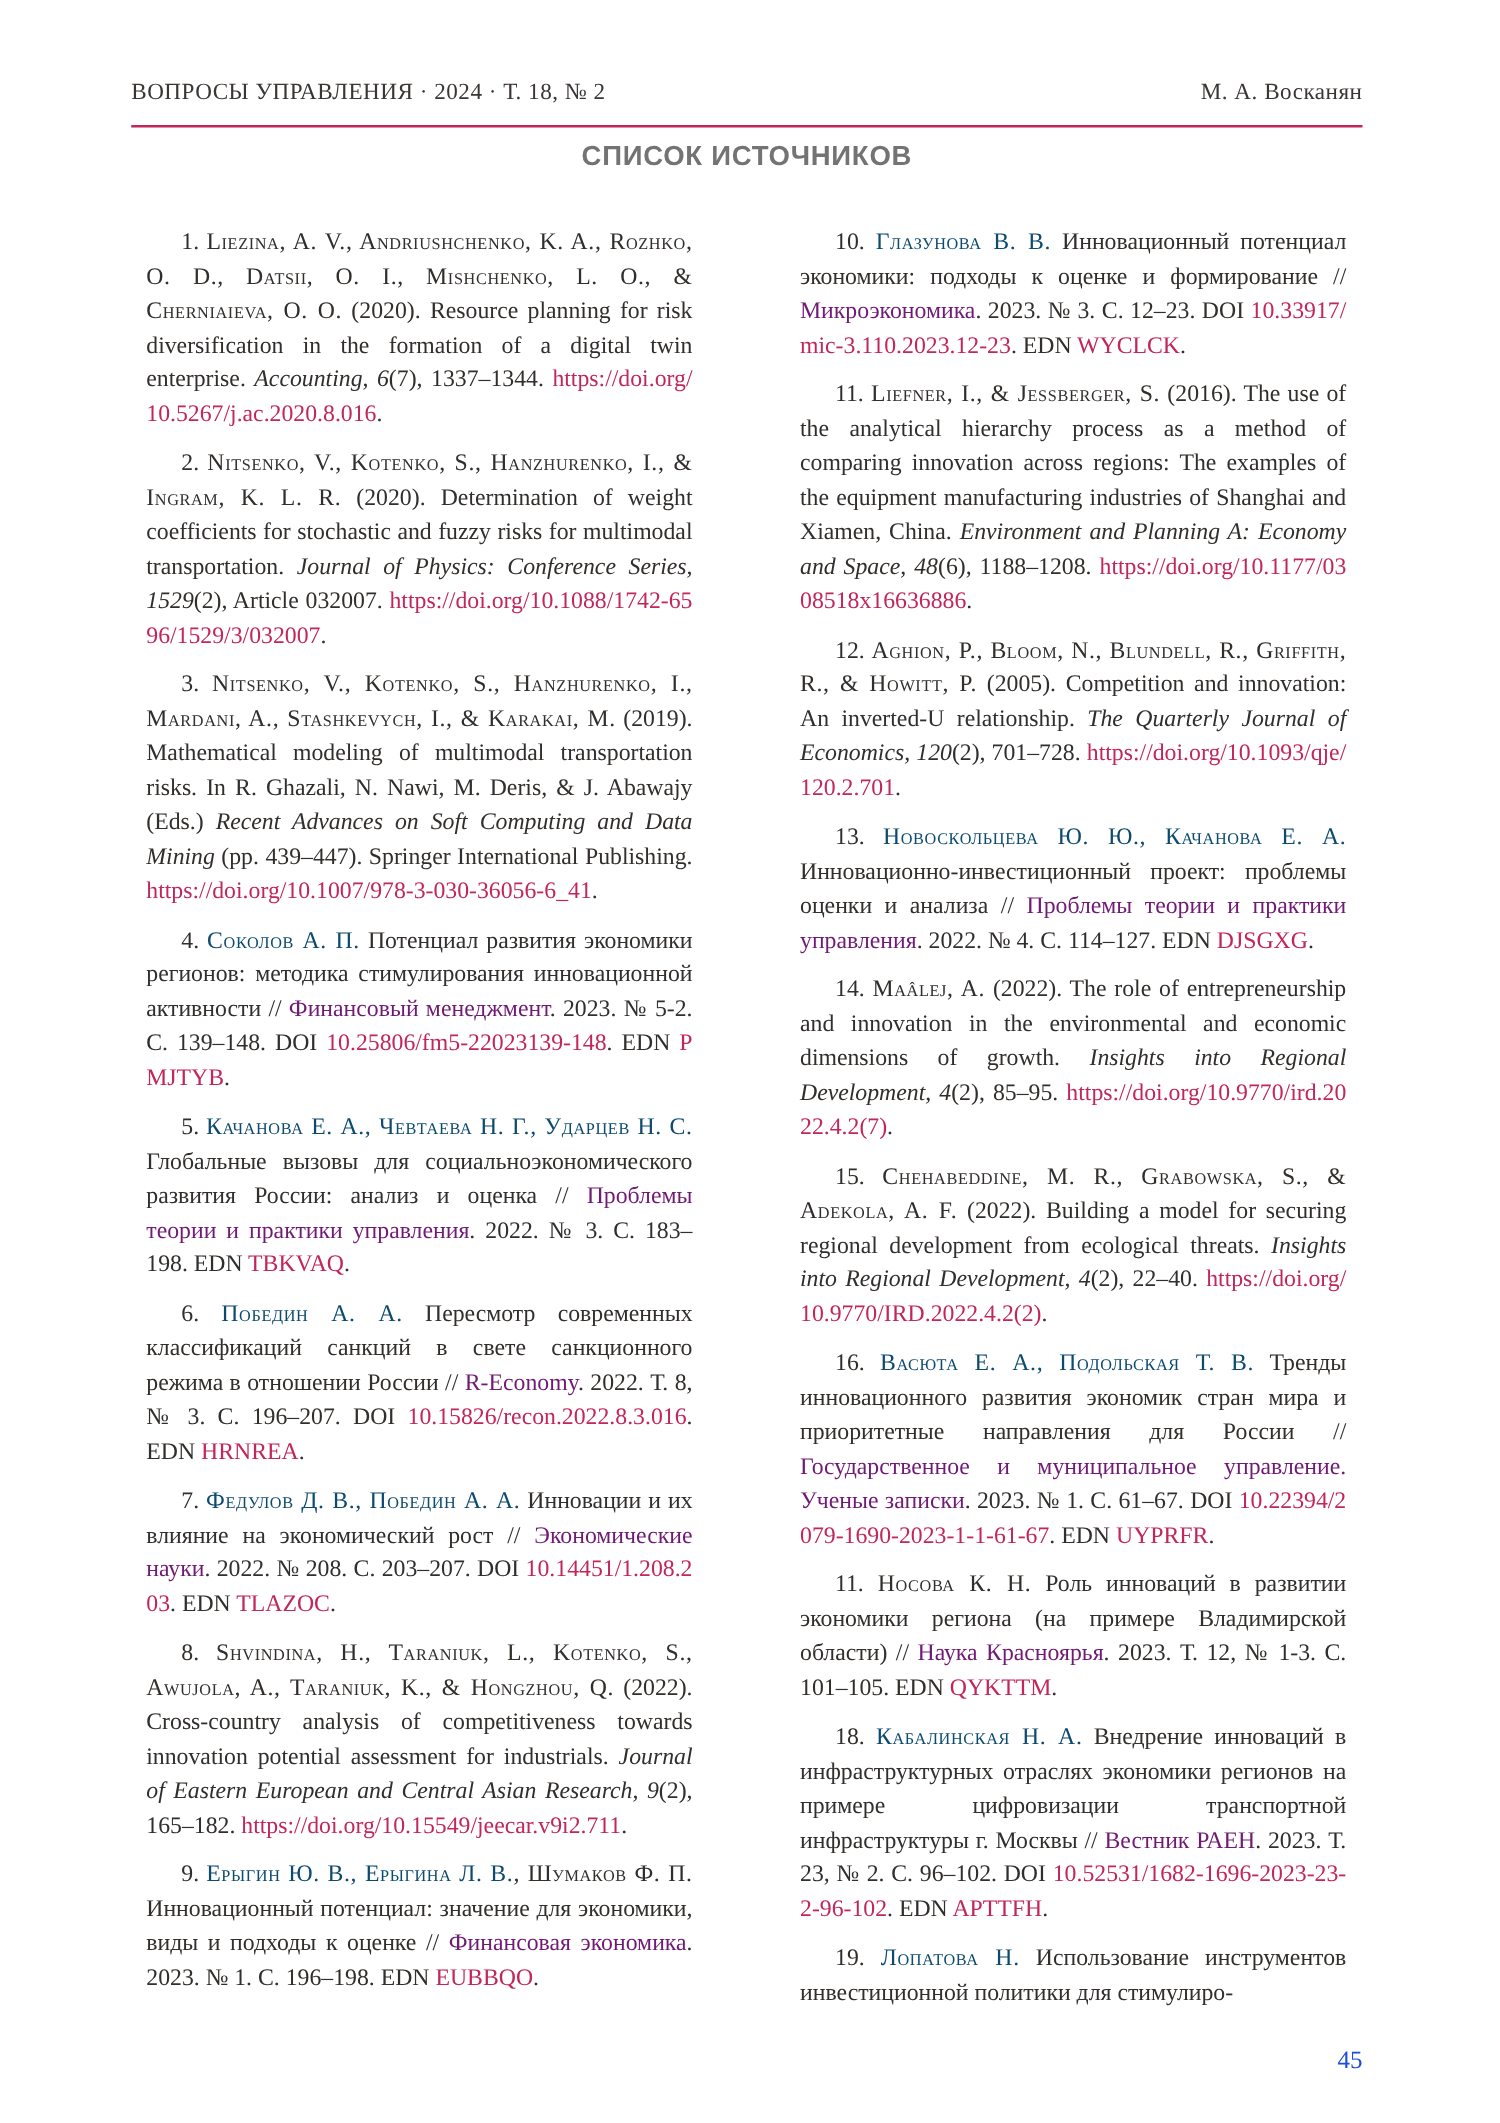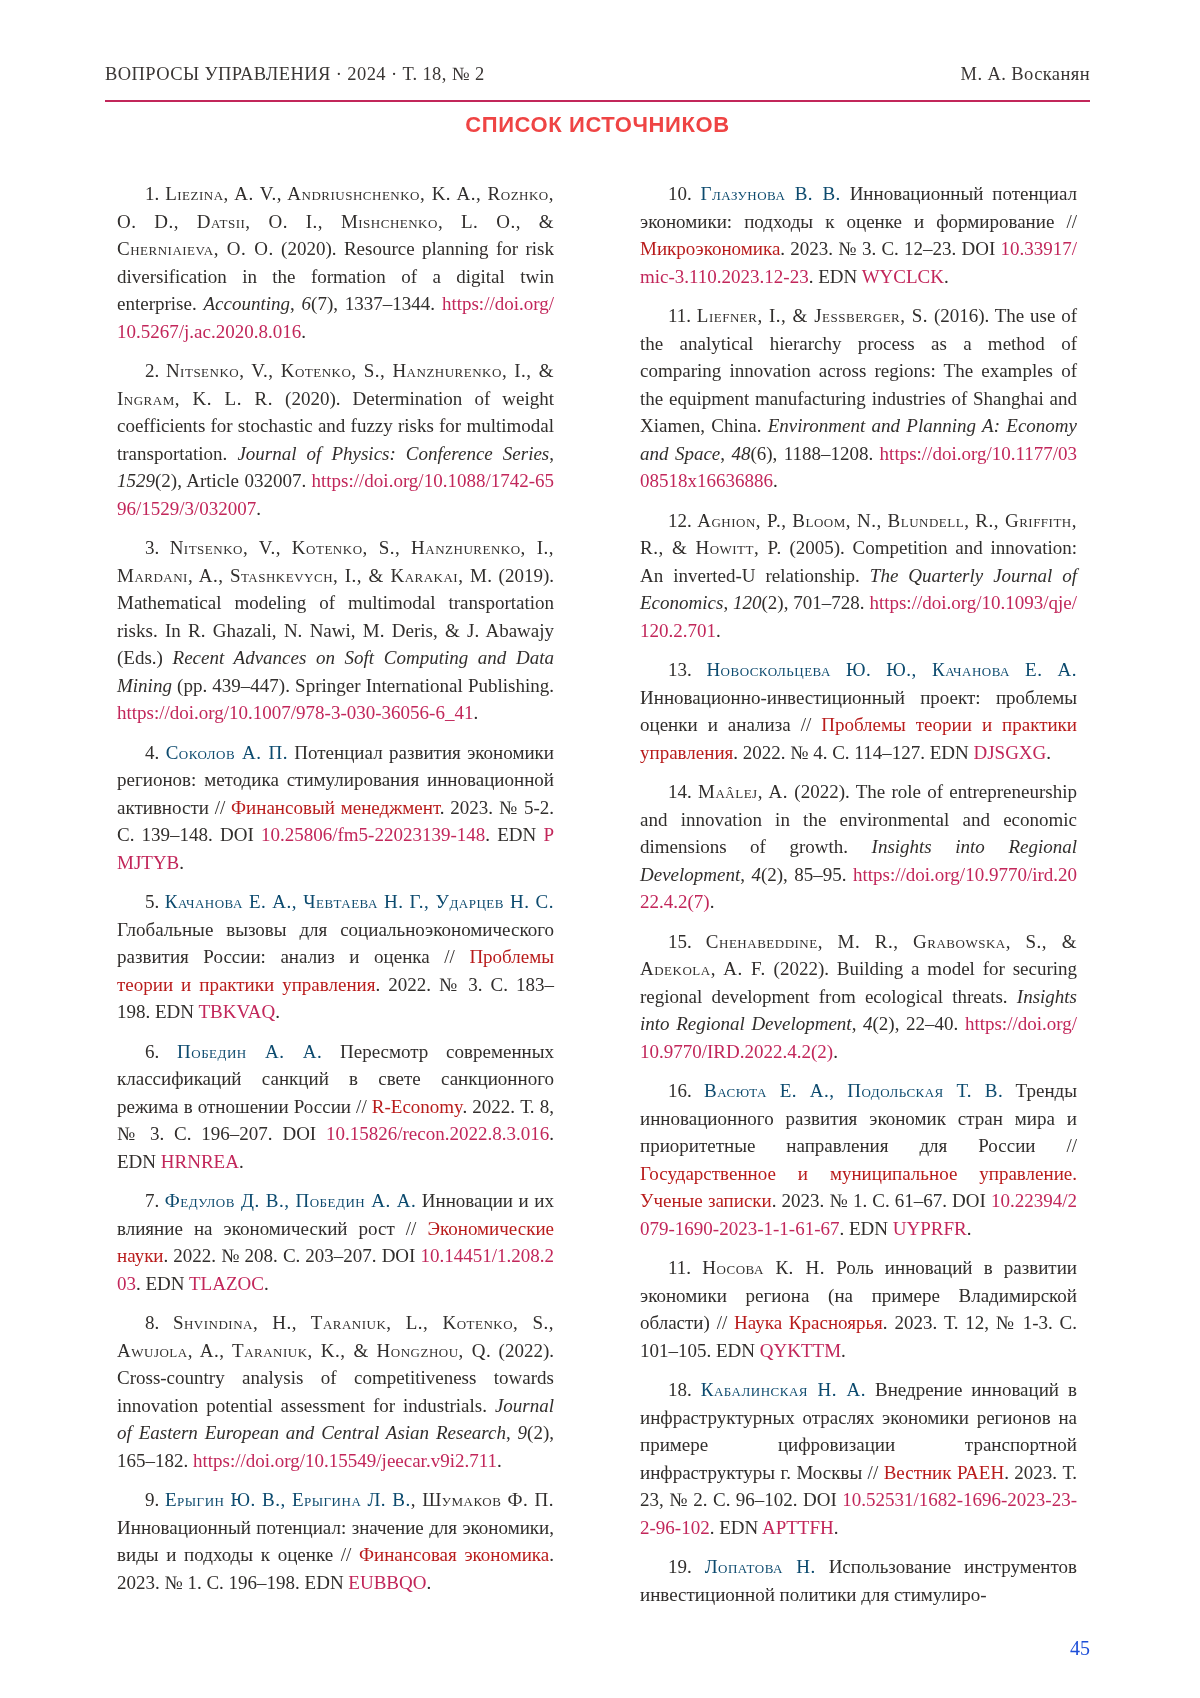--- a/index.html
+++ b/index.html
@@ -41,21 +41,21 @@
     position: absolute;
     left: 105px;
     right: 110px;
     top: 112px;
     margin: 0;
     text-align: center;
     font-family: "Liberation Sans", sans-serif;
     font-weight: 700;
     font-size: 22px;
     letter-spacing: 0.6px;
-    color: #ef4444;
+    color: #737373;
   }
 
   .columns {
     position: absolute;
     left: 105px;
     top: 168px;
     width: 984px;
     display: flex;
     gap: 62px;
   }
@@ -67,21 +67,21 @@
   }
   p.ref {
     margin: 12px;
     text-indent: 28px;
   }
   .seg-sc, .seg-scred {
     font-variant: small-caps;
     letter-spacing: 0.5px;
   }
   .seg-scred { color: #0c4a6e; }
-  .seg-red   { color: #b91c1c; }
+  .seg-red   { color: #701a75; }
   .seg-italic { font-style: italic; }
   .seg-link {
     color: #c2265a;
     word-break: break-all;
   }
   .ref-num { }
 
   .page-num {
     position: absolute;
     right: 110px;

